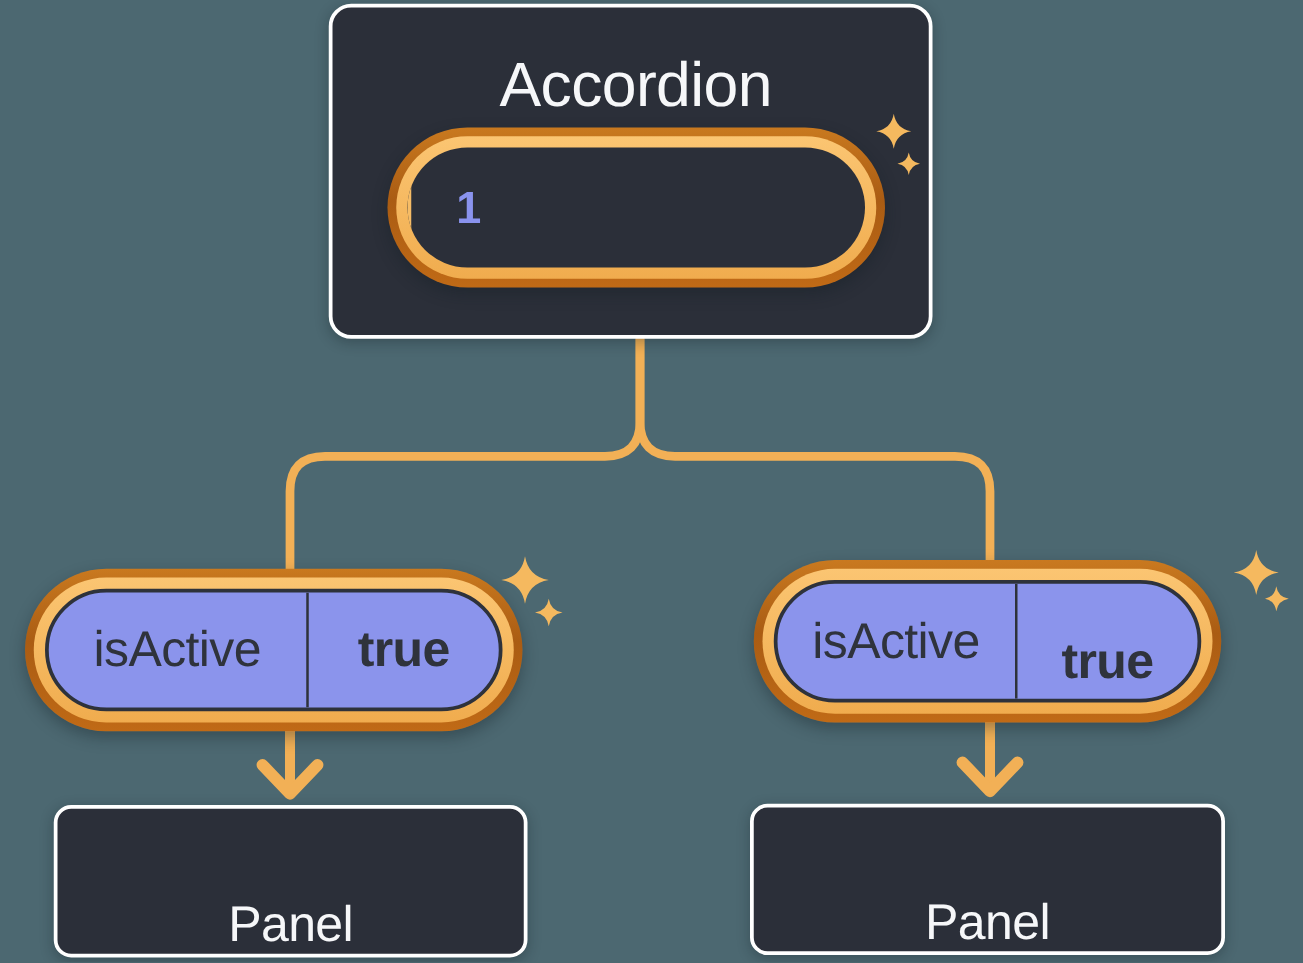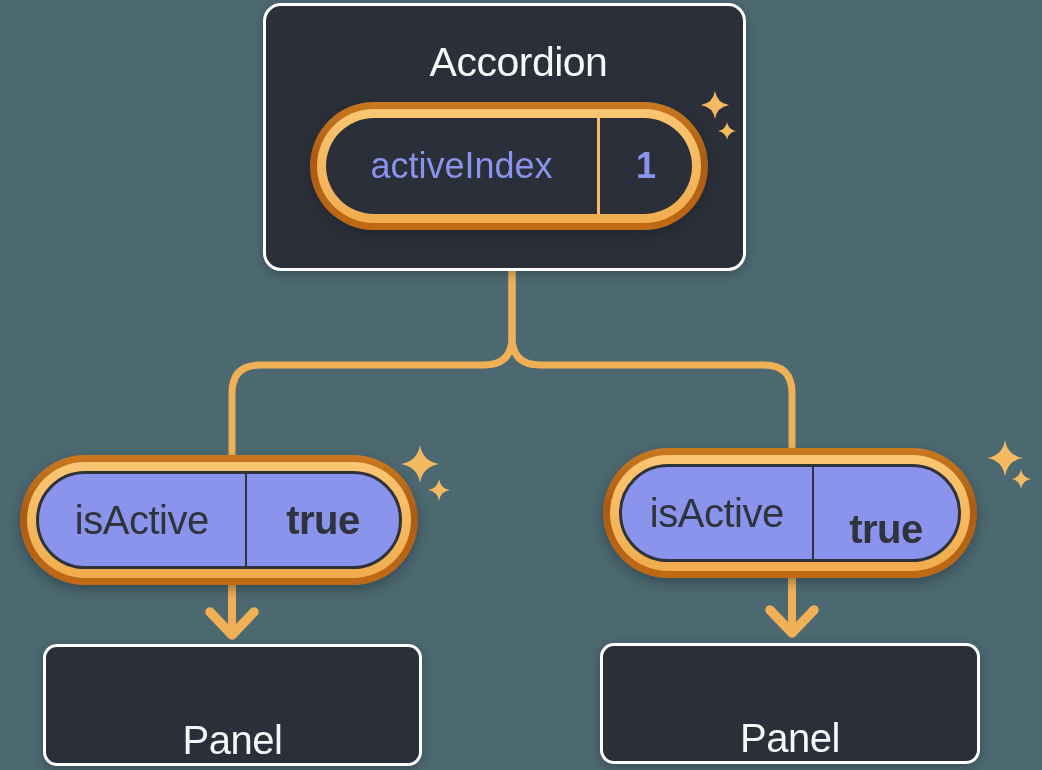--- a/index.html
+++ b/index.html
@@ -24,22 +24,22 @@
     box-shadow: 0 3px 10px rgba(18,28,34,0.30);
   }
   .root-box { left: 263px; top: 3px; width: 483px; height: 268px; border-radius: 18px; }
   .panel    { border-radius: 14px; display: flex; align-items: flex-end; justify-content: center; }
   .panel-left  { left: 43px;  top: 644px; width: 379px; height: 122px; }
   .panel-right { left: 600px; top: 643px; width: 380px; height: 121px; }
   .panel-label {
     color: #F6F7F9; font-size: 40px; letter-spacing: -0.5px; font-weight: 400;
   }
   .root-title {
-    position: absolute; left: 14px; top: 33px; width: 100%;
-    text-align: center; color: #F6F7F9; font-size: 41px; font-weight: 500;
+    position: absolute; left: 4px; top: 33px; width: 100%;
+    text-align: center; color: #F6F7F9; font-size: 50px; font-weight: 500;
     letter-spacing: -0.5px;
   }
 
   
   .pill-outer {
     position: absolute;
     box-sizing: border-box;
     border-radius: 999px;
     background: linear-gradient(180deg, #C9791F 0%, #AA5C13 45%, #C06A16 100%);
     padding: 7px;
@@ -98,21 +98,20 @@
     </g>
   </svg>
 
   <div class="node-box root-box">
     <div class="root-title">Accordion</div>
   </div>
 
   <div class="pill-outer pill-top">
     <div class="pill-light">
       <div class="pill-core dark">
-        <div class="seg-name">activeIndex</div>
         <div class="divider"></div>
         <div class="seg-value">1</div>
       </div>
     </div>
   </div>
 
   <div class="pill-outer pill-left">
     <div class="pill-light">
       <div class="pill-core purple">
         <div class="seg-name">isActive</div>

